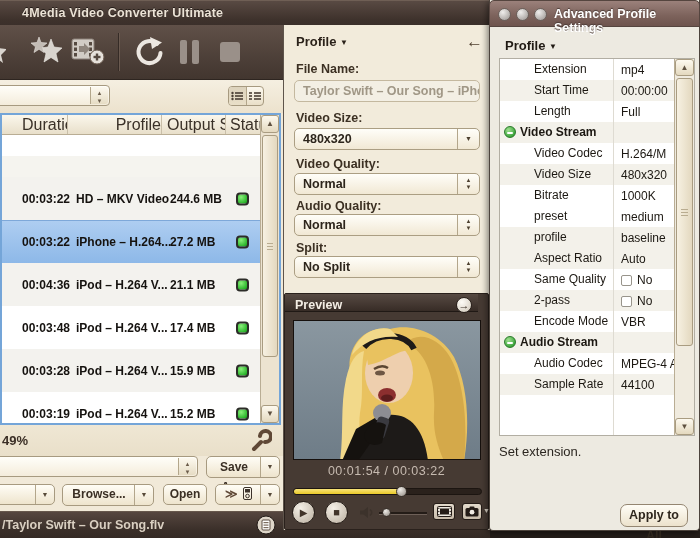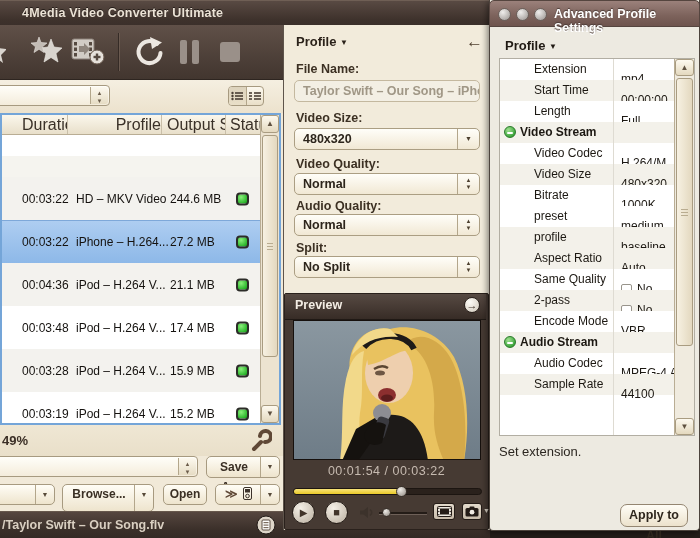--- a/index.html
+++ b/index.html
@@ -39,21 +39,21 @@
   .ftable { left:0; top:113px; width:281px; height:312px; border:2px solid #74a5d8; background:#fff; }
   .fhead { position:absolute; left:0; top:0; right:0; height:20px; display:flex;
     background:linear-gradient(#fbf7ec,#e8dfca); border-bottom:1px solid #b9ad94; }
   .hcell { font-size:16px; font-weight:normal; color:#3a3128; line-height:19px;
     border-right:1px solid #c9bfa9; overflow:hidden; white-space:nowrap;text-align:right; }
   .fbody { position:absolute; left:0; top:20px; width:258px; height:286px; overflow:hidden; }
   .fempty { height:42px; background:linear-gradient(#fff 0,#fff 50%,#f5f4ef 50%,#f5f4ef 100%); }
   .frow { position:relative; height:43px; background:#fff; }
   .frow.alt { background:#f3f2ee; }
   .frow.sel { background:linear-gradient(#aecdf1,#8db8e8); border-top:1px solid #7ea8d9; }
-  .fcell { position:absolute; top:50%; transform:translateY(-50%); font-size:12px; font-weight:normal;
+  .fcell { position:absolute; top:50%; transform:translateY(-50%); font-size:12px; font-weight:bold;
     color:#15120f; white-space:nowrap;text-align:center; }
   .led { display:block; width:13px; height:13px; border-radius:4px; border:2px solid #2c2c28;
     background:radial-gradient(circle at 35% 30%, #8aef7a, #2fb82f 70%, #1d8c1d); }
 
   
   .vscroll { position:absolute; background:#ece3d0; border-left:1px solid #b9ad94; }
   .sbtn { position:absolute; left:0; right:0; height:18px; background:linear-gradient(#fdf9ef,#e4d9bf);
     border:1px solid #a99c81; border-radius:3px; font-size:8px; color:#5f5140; text-align:center; line-height:16px; }
   .sthumb { position:absolute; left:1px; right:1px; background:linear-gradient(90deg,#f7f1e2,#e3d8bf);
     border:1px solid #a99c81; border-radius:3px; }
@@ -82,21 +82,21 @@
     line-height:20px; padding-left:8px; white-space:nowrap; overflow:hidden; }
   .pctrl.disabled { background:#f3efe4; color:#a09786; border-color:#c4b89f; }
   .ddarrow { position:absolute; right:0; top:0; bottom:0; width:22px; border-left:1px solid #b3a68b;
     text-align:center; color:#4c3f2e; font-size:7px; line-height:20px; }
   .ddstep { position:absolute; right:0; top:0; bottom:0; width:22px; border-left:1px solid #b3a68b;
     text-align:center; color:#4c3f2e; font-size:6px; line-height:7px; padding-top:3px; }
 
   
   .preview { left:284px; top:293px; width:205px; height:237px; background:#463a33;
     border:1px solid #2a211c; border-radius:2px; }
-  .pvhead { position:absolute; left:0; top:0; right:2px; height:26px;
+  .pvhead { position:absolute; left:0; top:0; right:10px; height:18px;
     background:linear-gradient(#574a43,#372c26); border-bottom:1px solid #201915; }
   .pvhead .t { position:absolute; left:10px; top:4px; font-size:12.5px; font-weight:bold; color:#f3ede4; }
   .circbtn { position:absolute; width:16px; height:16px; border-radius:50%;
     background:radial-gradient(circle at 35% 30%, #fdfbf6, #cfc6b8); border:1px solid #2c231e;
     color:#3b2f26; font-size:11px; font-weight:bold; line-height:15px; text-align:center; }
   .video { position:absolute; left:8px; top:26px; width:188px; height:140px; border:1px solid #16100d;
     background:#7e8b94; overflow:hidden; }
   .pvtime { position:absolute; left:0; right:0; top:170px; text-align:center; font-size:12.5px;
     color:#c6bab0; letter-spacing:.5px; }
   .seek { position:absolute; left:8px; top:194px; width:189px; height:7px; border-radius:4px;
@@ -126,21 +126,21 @@
   .tl { position:absolute; top:7px; width:13px; height:13px; border-radius:50%;
     background:radial-gradient(circle at 35% 30%, #efedeb, #98928e); border:1px solid #6b615c; }
   .sectionhead { position:absolute; left:15px; top:38px; font-size:13px; font-weight:bold; color:#201a14; }
   .stable { position:absolute; left:9px; top:58px; width:196px; height:378px; background:#fff;
     border:1px solid #b2aea3; overflow:hidden; }
   .stable .coldiv { position:absolute; left:113px; top:0; bottom:0; width:1px; background:#dedbd2; }
   .srow { position:relative; height:21px; background:#fff; }
   .srow.alt { background:#f3f1ea; }
   .sname { position:absolute; left:34px; top:3px; font-size:12px; color:#1c1812; white-space:nowrap; }
   .srow.group .sname { left:20px; font-weight:bold; }
-  .sval { position:absolute; left:121px; top:13px; font-size:12px; color:#1c1812; white-space:nowrap; }
+  .sval { position:absolute; left:121px; top:4px; font-size:12px; color:#1c1812; white-space:nowrap; }
   .gicon { position:absolute; left:4px; top:4px; width:12px; height:12px; border-radius:50%;
     background:radial-gradient(circle at 35% 30%, #9fe08f, #3aa43a 75%, #2b822b); border:1px solid #2a7a2a; }
   .gicon:after { content:""; position:absolute; left:2px; right:2px; top:5px; height:2px; background:#fff; border-radius:1px; }
   .cbx { display:inline-block; width:11px; height:11px; background:#fff; border:1px solid #98948b;
     border-radius:2px; margin-right:5px; vertical-align:-2px; }
   .sethint { position:absolute; left:9px; top:444px; font-size:13px; color:#2b2620; }
   .applybtn { position:absolute; left:130px; top:504px; width:68px; height:23px;
     border:1px solid #948671; border-radius:7px; background:linear-gradient(#fffdf6,#ece2cc);
     font-size:12.5px; font-weight:bold; color:#2e261d; text-align:center; line-height:21px; }
 </style>
@@ -299,21 +299,21 @@
       <span class="stepbtn">▲<br>▼</span>
     </div>
     <div class="roundbtn a" style="left:206px;top:456px;width:74px;height:22px;line-height:20px;padding-right:18px">
       <span>Save As...</span>
       <span class="splitarrow">▼</span>
     </div>
 
     <div class="roundbtn a" style="left:-60px;top:484px;width:115px;height:21px;line-height:19px">
       <span class="splitarrow">▼</span>
     </div>
-    <div class="roundbtn a" style="left:62px;top:484px;width:92px;height:28px;line-height:19px;padding-right:18px">
+    <div class="roundbtn a" style="left:62px;top:484px;width:92px;height:22px;line-height:19px;padding-right:18px">
       <span>Browse...</span>
       <span class="splitarrow">▼</span>
     </div>
     <div class="roundbtn a" style="left:163px;top:484px;width:44px;height:21px;line-height:19px">
       <span>Open</span>
     </div>
     <div class="roundbtn a" style="left:215px;top:484px;width:65px;height:21px;line-height:19px;padding-right:18px">
       <span style="font-size:12px;color:#5f4836">≫</span>
       <svg width="9" height="13" style="vertical-align:-2px;margin-left:2px">
         <rect x="0.5" y="0.5" width="8" height="12" rx="1.5" fill="none" stroke="#3c322b"></rect>

